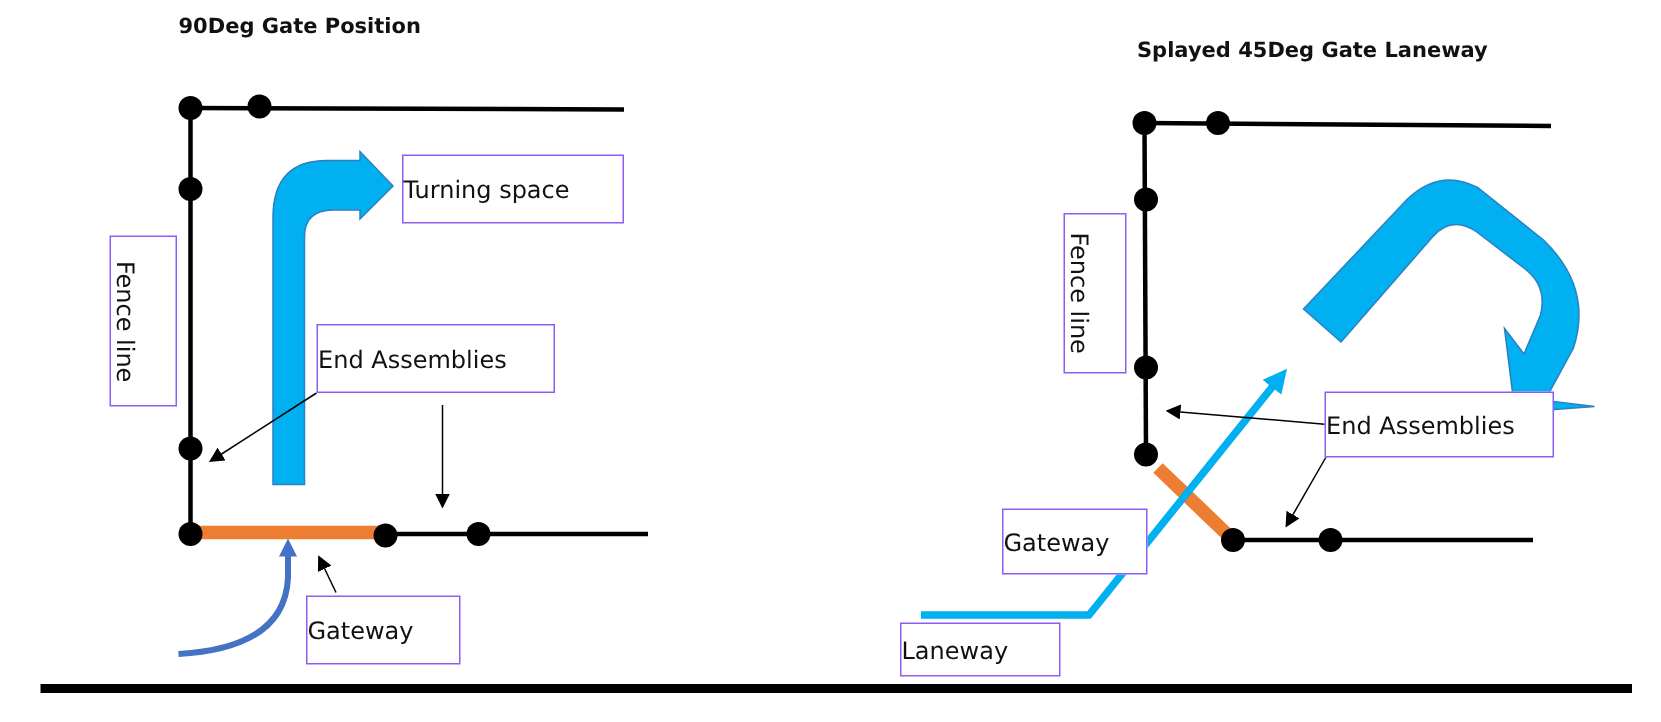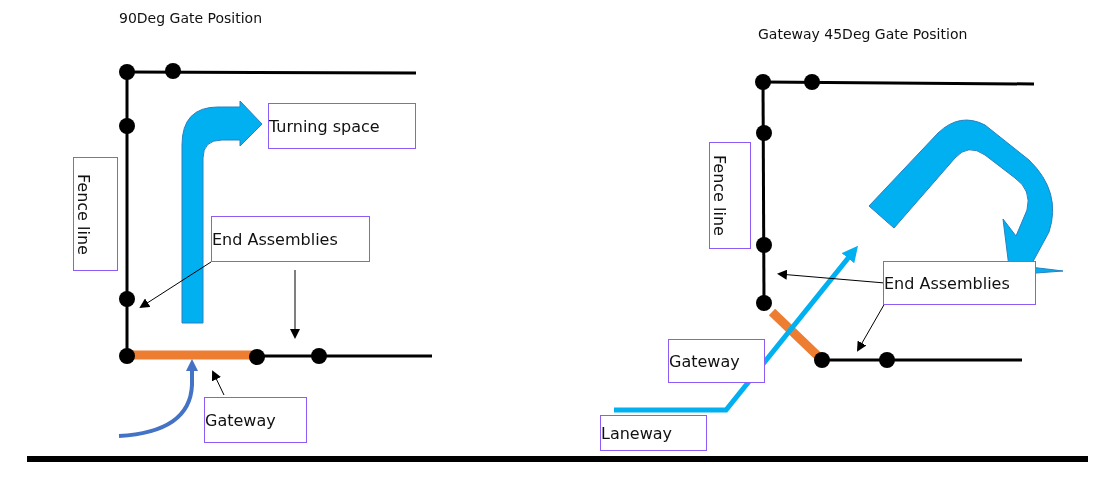--- a/index.html
+++ b/index.html
@@ -1,18 +1,18 @@
 <!DOCTYPE html>
 <html><head>
   <meta charset="utf-8">
   <style>
     html, body { margin: 0; padding: 0; background: #ffffff; }
     body { width: 1107px; height: 481px; position: relative; overflow: hidden;
            font-family: "DejaVu Sans", "Liberation Sans", sans-serif; }
-    .title { position: absolute; font-weight: normal; font-size: 14px; color: #111; white-space: nowrap; }
+    .title { position: absolute; font-weight: bold; font-size: 14px; color: #111; white-space: nowrap; }
     .box { position: absolute; border: 1px solid #8b5cf6; background: #fff; box-sizing: border-box;
            display: flex; align-items: center; justify-content: flex-start;
            font-size: 16px; color: #111; white-space: nowrap; }
     .box.vertical span { writing-mode: vertical-rl; }
     svg { position: absolute; left: 0; top: 0; }
   </style>
 </head>
 <body>
 
 <svg width="1107" height="481">
@@ -86,21 +86,21 @@
 <div class="box" style="left:268px; top:103px; width:148px; height:46px;">
   <span>Turning space</span>
 </div>
 <div class="box" style="left:211px; top:216px; width:159px; height:46px;">
   <span>End Assemblies</span>
 </div>
 <div class="box" style="left:204px; top:397px; width:103px; height:46px;">
   <span>Gateway</span>
 </div>
 
-<div class="title" style="left:758px; top:26px;">Gateway 45Deg Gate Position</div>
+<div class="title" style="left:758px; top:26px;">Splayed 45Deg Gate Laneway</div>
 <div class="box vertical" style="left:709px; top:142px; width:42px; height:107px;">
   <span>Fence line</span>
 </div>
 <div class="box" style="left:883px; top:261px; width:153px; height:44px;">
   <span>End Assemblies</span>
 </div>
 <div class="box" style="left:668px; top:339px; width:97px; height:44px;">
   <span>Gateway</span>
 </div>
 <div class="box" style="left:600px; top:415px; width:107px; height:36px;">

